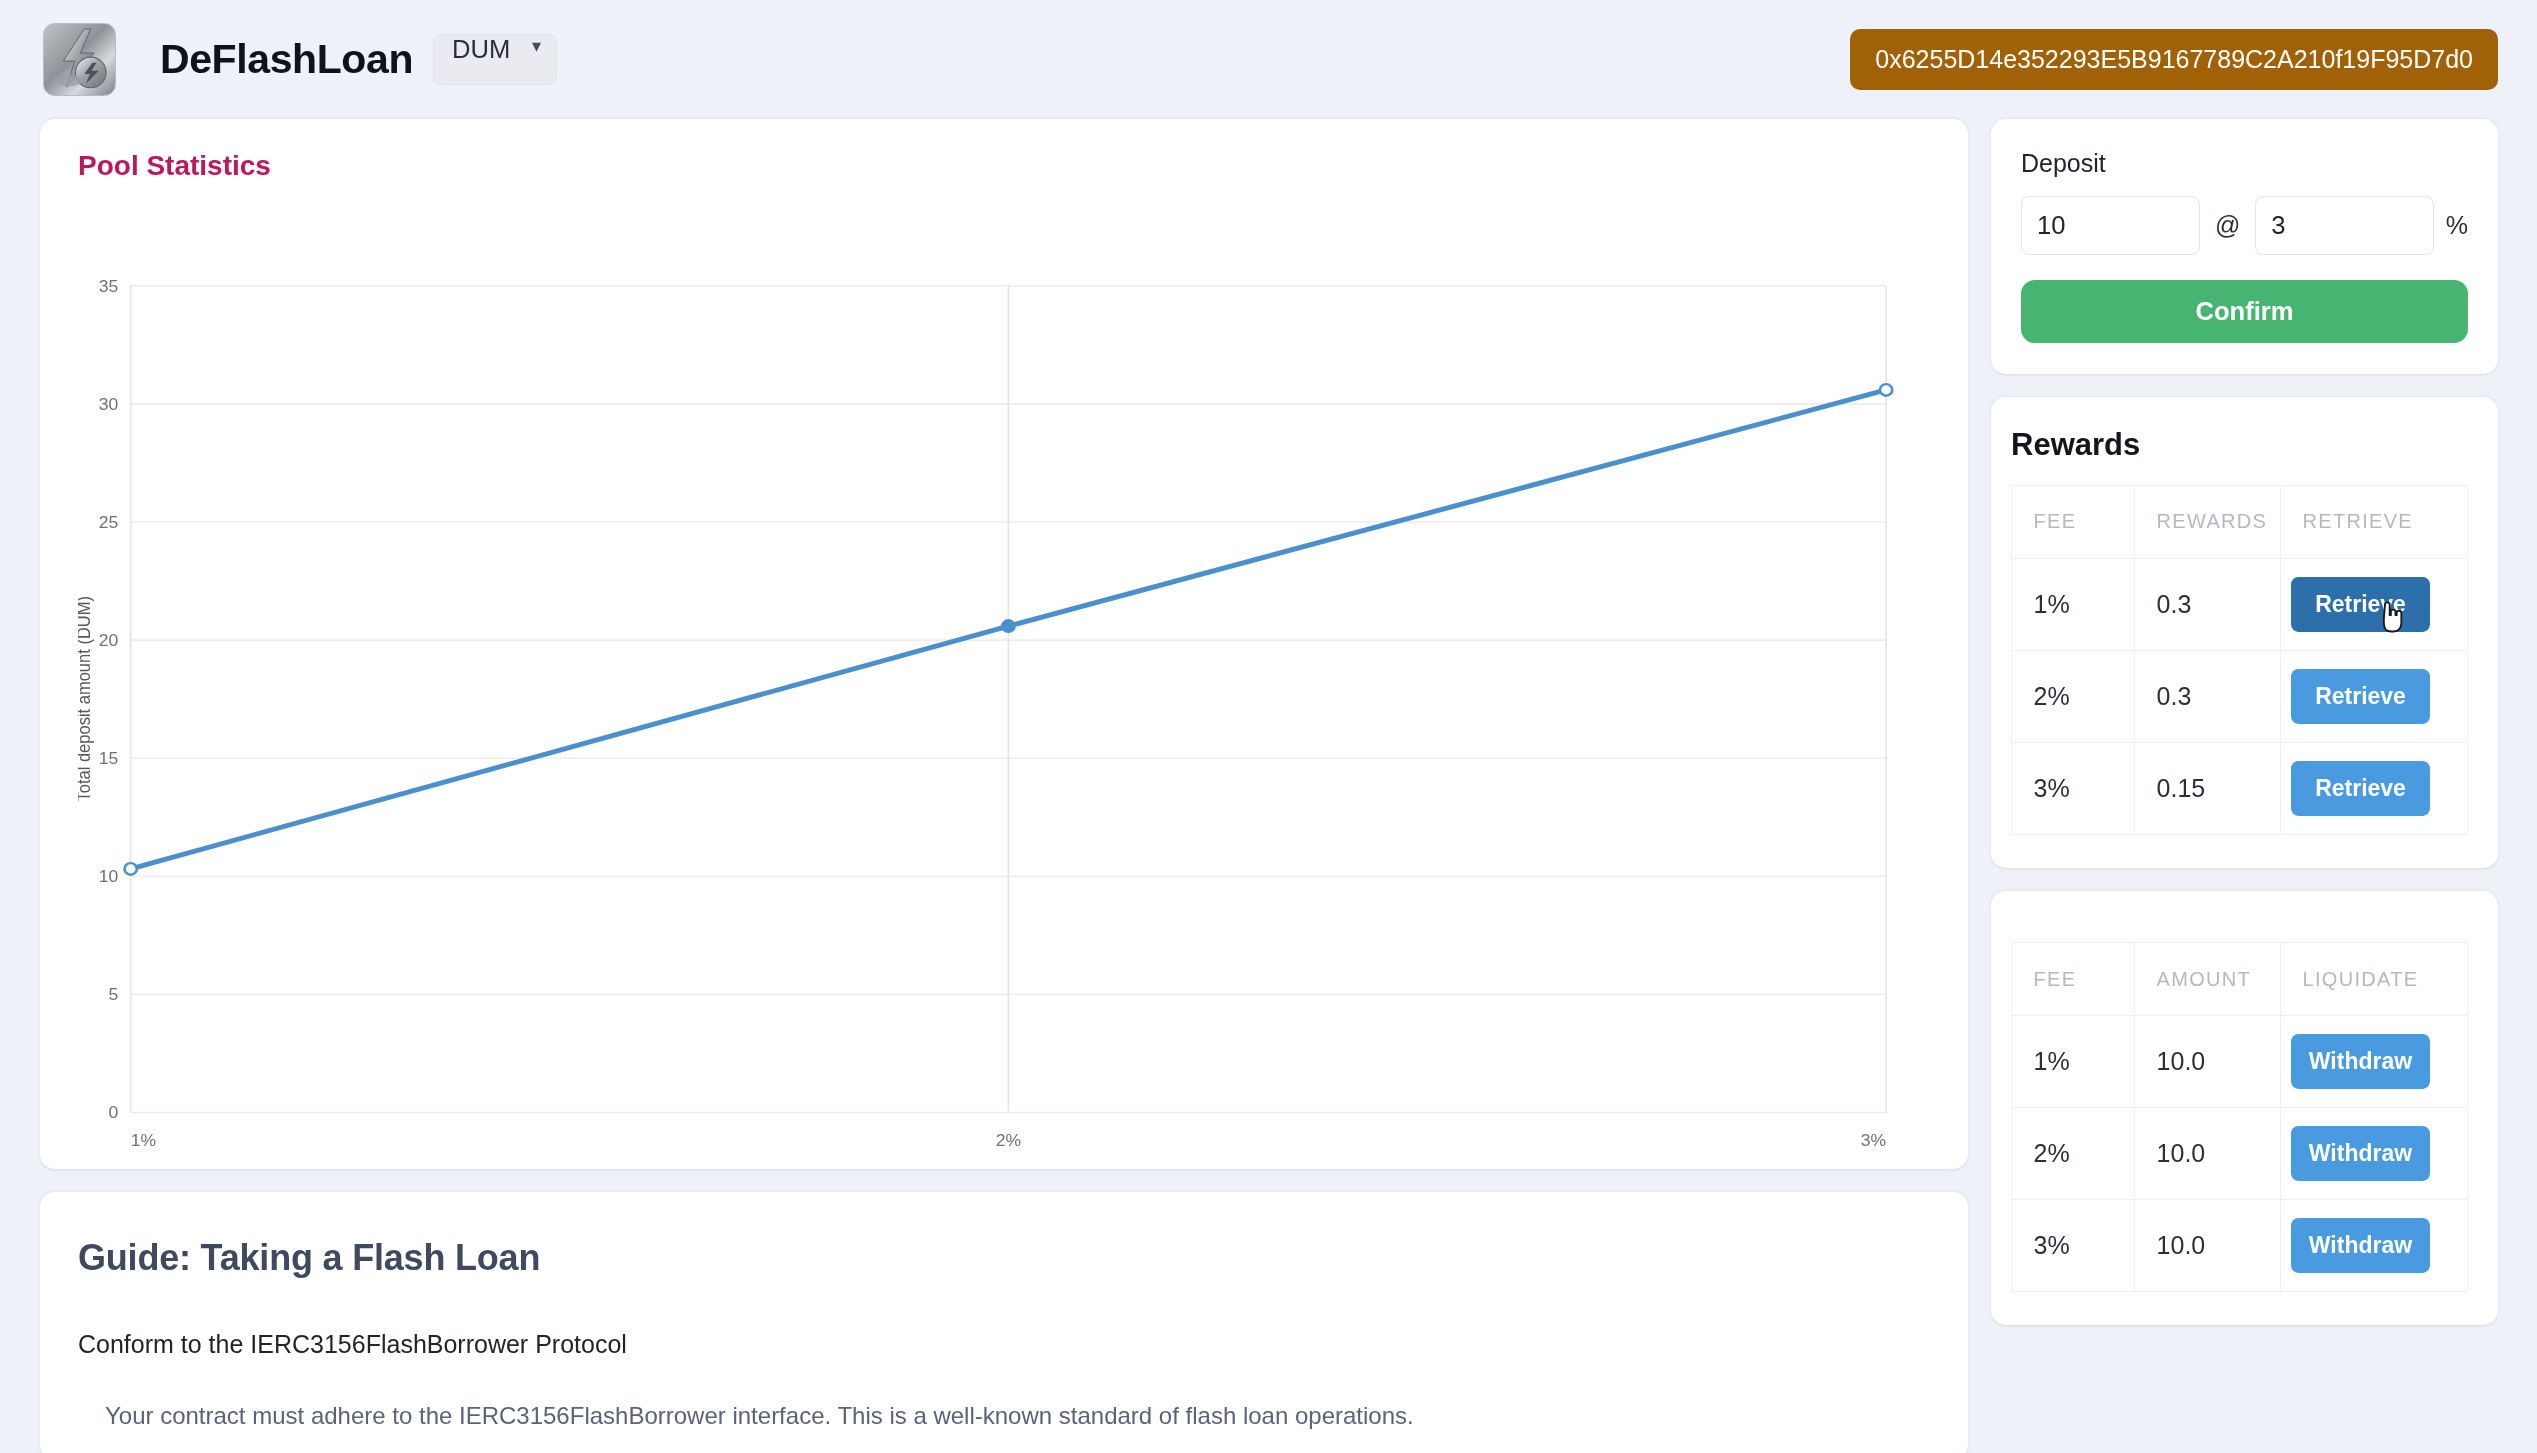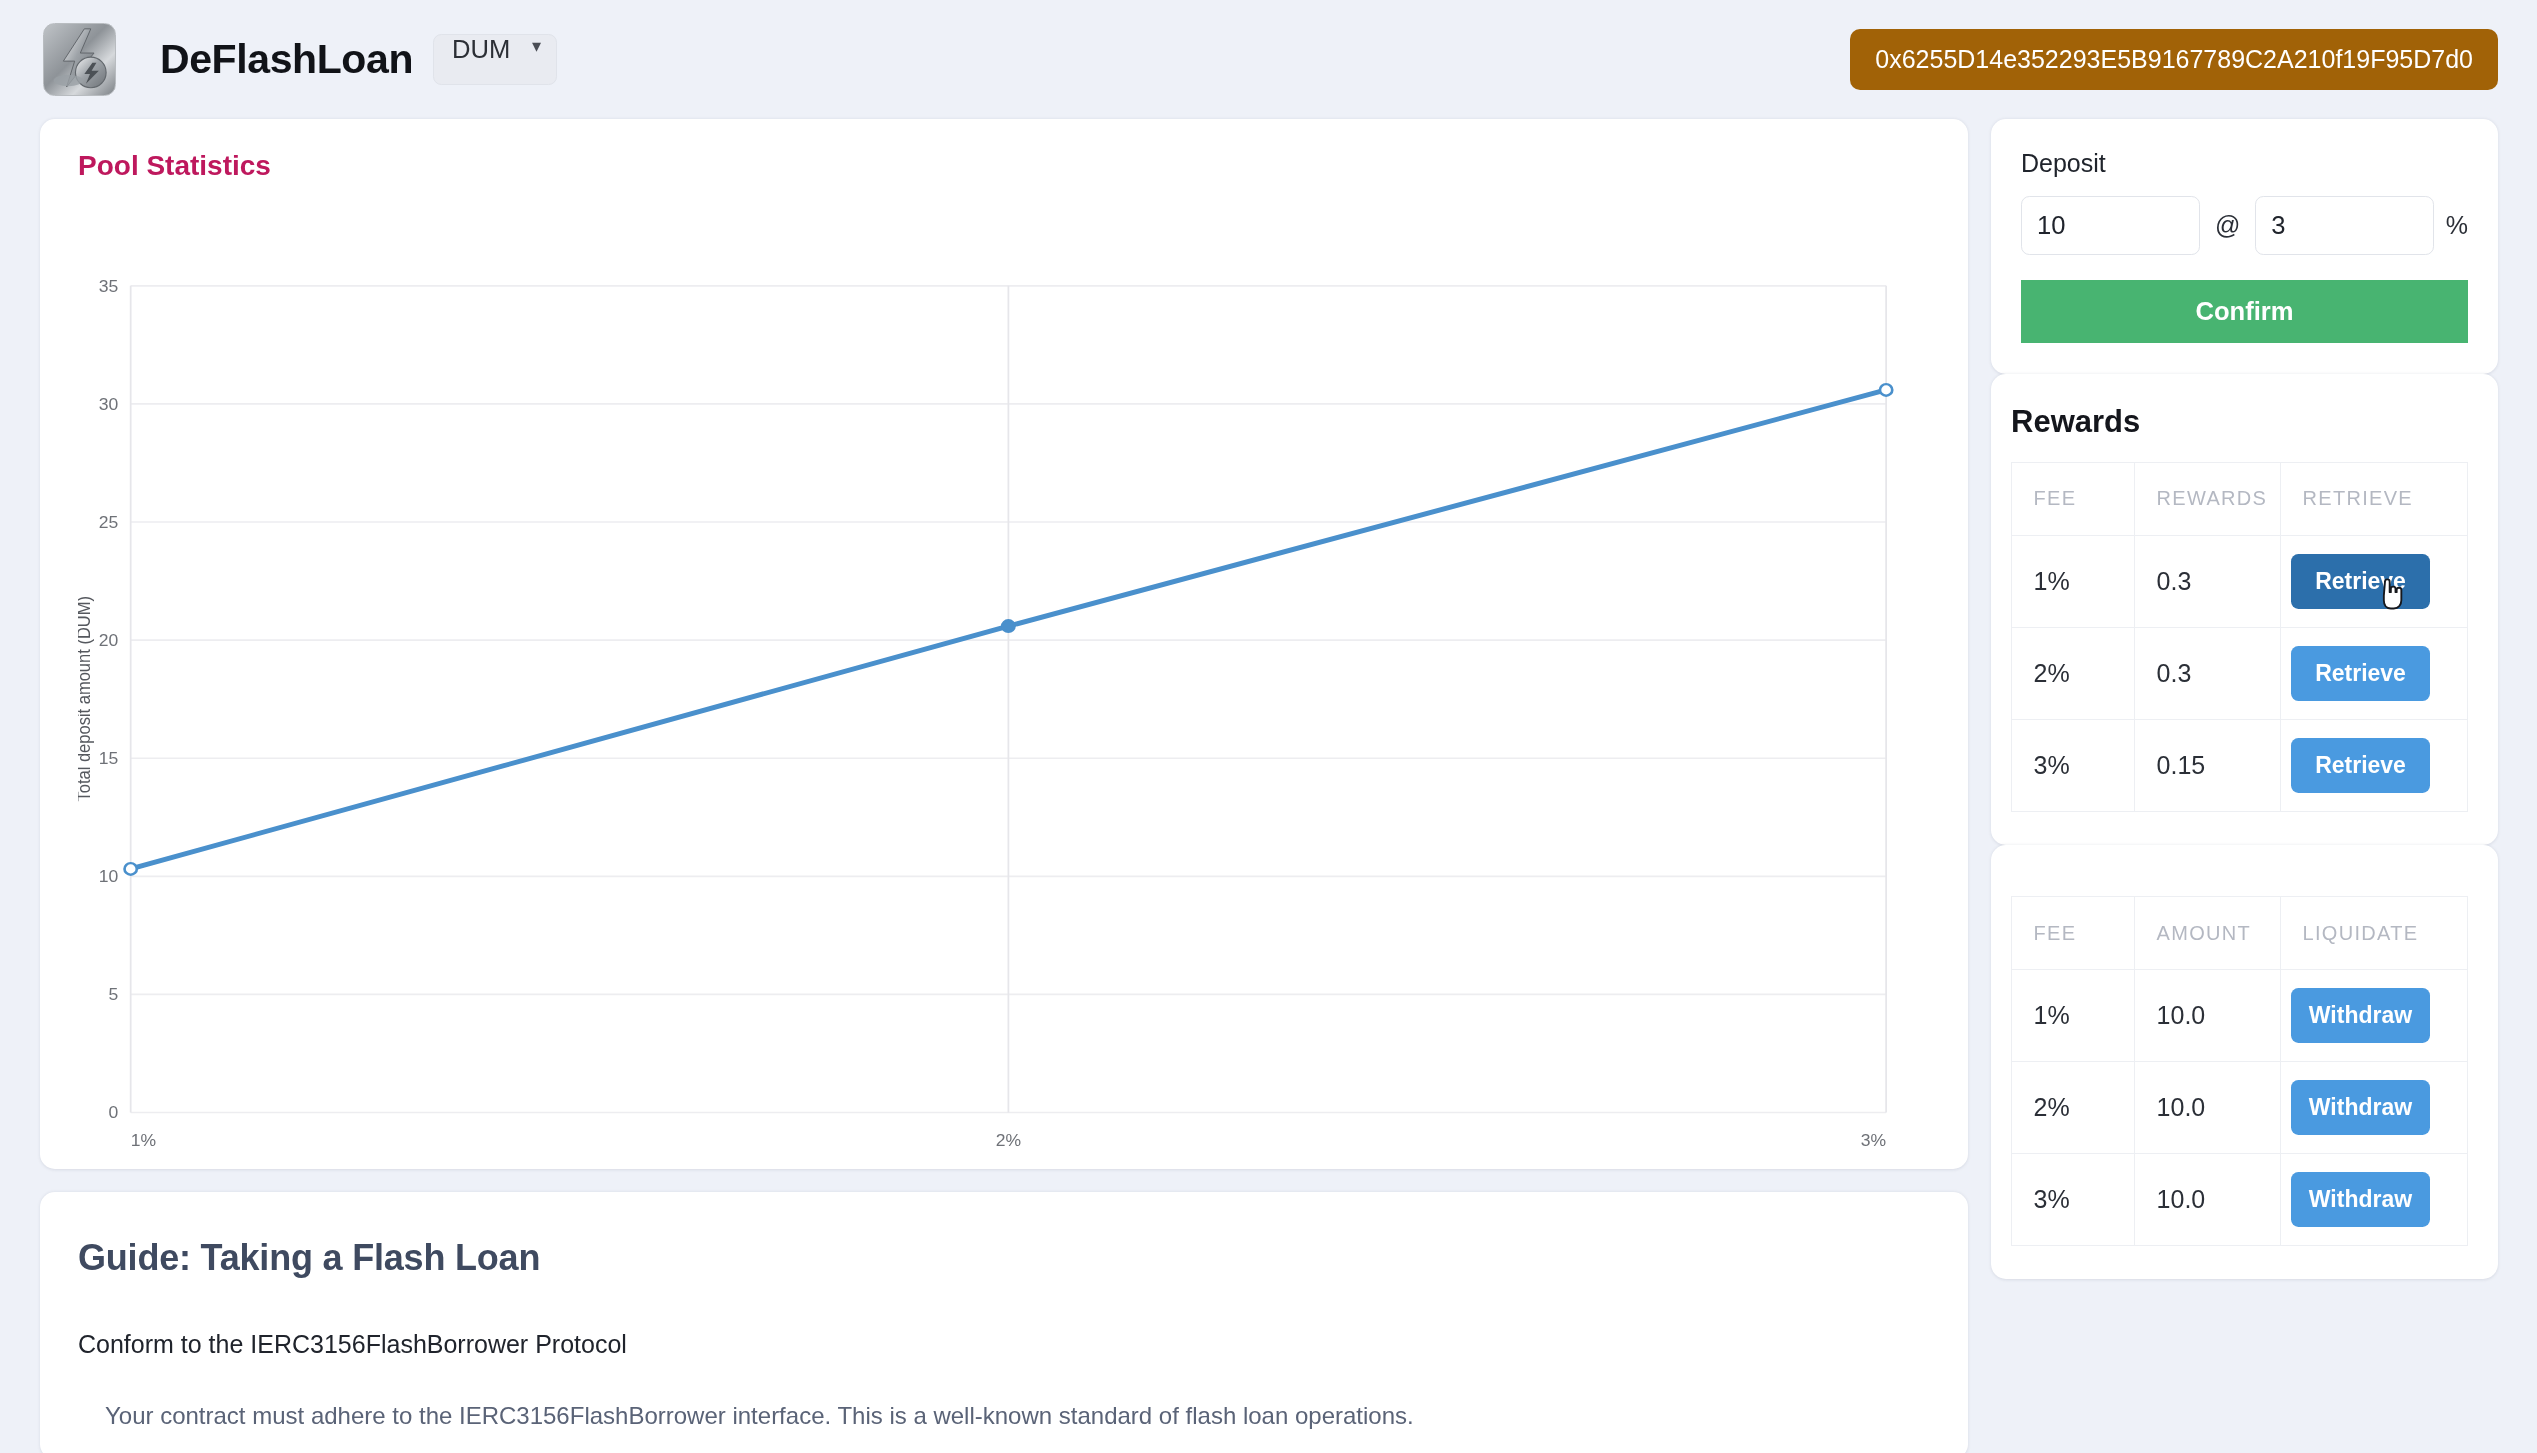--- a/index.html
+++ b/index.html
@@ -61,21 +61,21 @@
   }
 
   
   .layout {
     display: flex;
     gap: 23px;
     padding: 0 40px;
     align-items: flex-start;
   }
   .col-main { flex: 1 1 auto; min-width: 0; display: flex; flex-direction: column; gap: 23px; }
-  .col-side { flex: 0 0 507px; display: flex; flex-direction: column; }
+  .col-side { flex: 0 0 507px; display: flex; flex-direction: column; gap: 23px; }
 
   .card {
     background: #ffffff;
     border-radius: 15px;
     box-shadow: 0 0.8px 3.3px rgba(22,34,62,.10);
   }
 
   
   .stats-card { padding: 31px 38px 28px 38px; height: 1050px; }
   .stats-title { font-size: 28px; font-weight: bold; color: #be185d; }
@@ -111,21 +111,21 @@
   .at-sign { font-size: 25px; color: #2b2f37; margin: 0 15px; }
   .pct-sign { font-size: 25px; color: #2b2f37; margin-left: 11.6px; }
   .btn-confirm {
     display: block;
     width: 100%;
     margin-top: 25px;
     height: 63px;
     background: #48b471;
     color: #ffffff;
     border: none;
-    border-radius: 0;
+    border-radius: 14px;
     font-family: "Liberation Sans", sans-serif;
     font-size: 25.6px;
     font-weight: bold;
     cursor: pointer;
   }
 
   
   .panel { padding: 30px 30px 33px 20px; }
   .panel-title { font-size: 31px; font-weight: bold; color: #14161c; }
   table.data {

